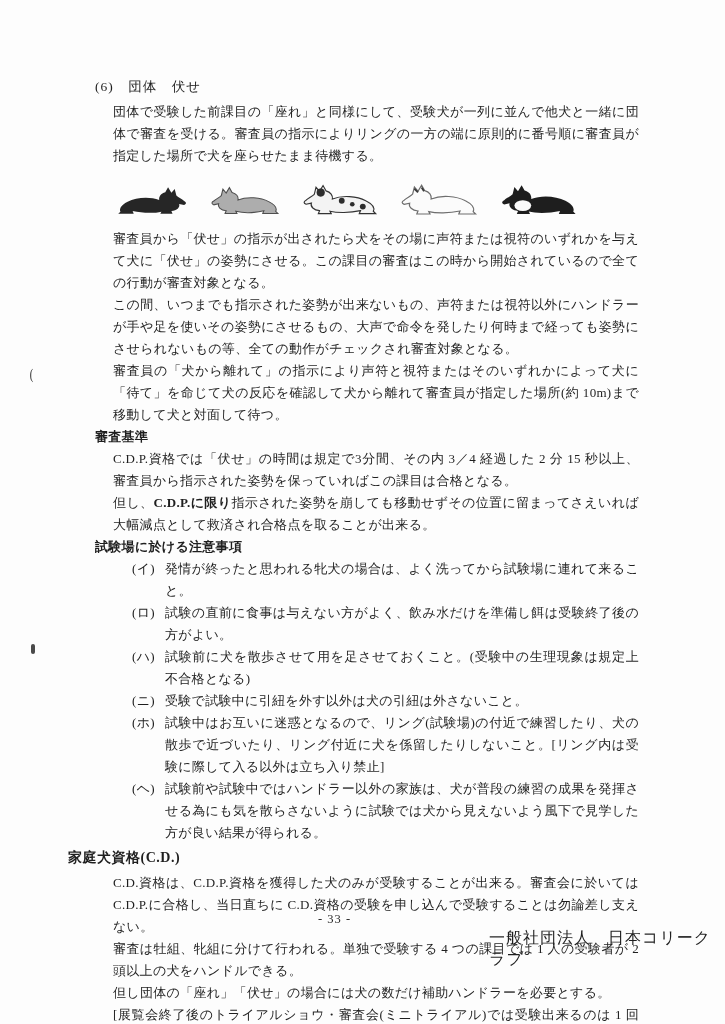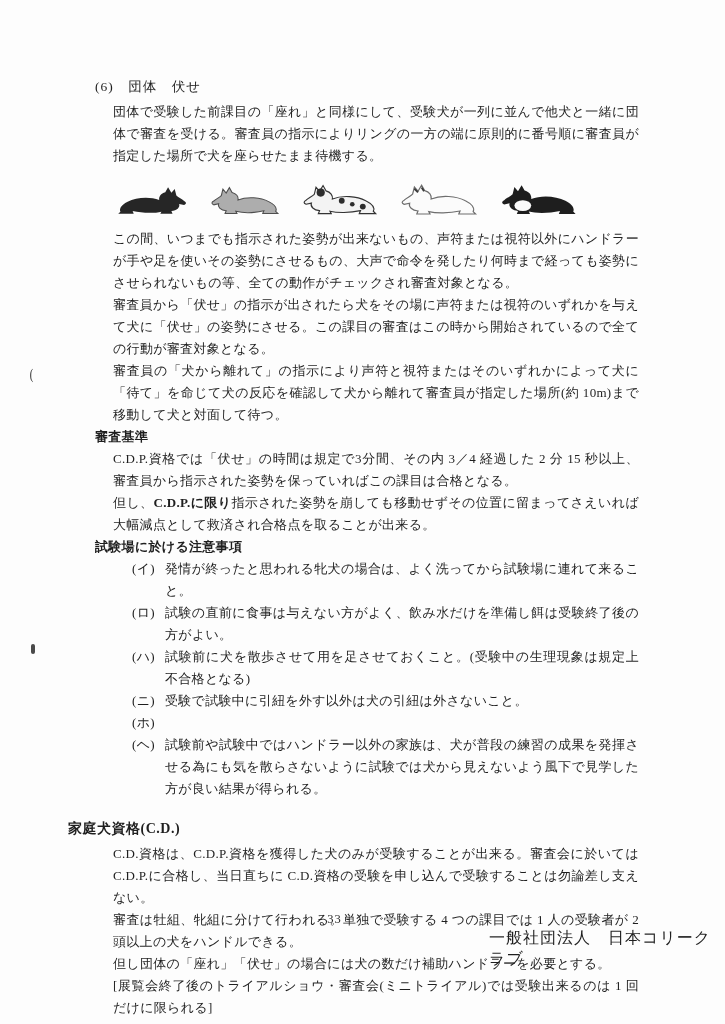--- a/index.html
+++ b/index.html
@@ -12,21 +12,21 @@
   .h6{font-weight:normal;font-size:13.5px;letter-spacing:1px;margin:0 0 3px 0;}
   .p{margin:0;text-align:justify;}
   .ind{padding-left:18px;}
   .sub{margin:0;font-weight:bold;}
   .b{font-weight:bold;margin-top:32px;}
   .dogs{display:flex;align-items:flex-end;gap:22px;padding-left:21px;margin:4px 0 3px 0;height:54px;}
   .dog{flex:0 0 auto;}
   .note{display:flex;padding-left:37px;}
   .note .mk{flex:0 0 33px;}
   .note .tx{flex:1;text-align:justify;}
-  .cdh{font-weight:bold;font-size:14px;margin:18px 0 3px -27px;letter-spacing:.5px;}
+  .cdh{font-weight:bold;font-size:14px;margin:3px 0 3px -27px;letter-spacing:.5px;}
   .pageno{position:absolute;left:318px;top:912px;font-size:12.5px;letter-spacing:1px;text-align:center;}
   .org{position:absolute;left:489px;top:928px;font-size:16px;letter-spacing:1px;}
   .artifact-paren{position:absolute;left:29px;top:366px;font-size:15px;color:#2b2b2b;transform:scaleX(.7);}
   .artifact-blob{position:absolute;left:31px;top:644px;width:4px;height:10px;background:#4a4a4a;border-radius:2px;}
 </style>
 </head>
 <body>
 
 <div class="page">
 
@@ -53,22 +53,22 @@
       <svg class="dog" width="78" height="52" viewBox="0 0 130 62">
         <path d="M7 33 C11 29 17 27 21 23 L24 11 L30 18 L36 8 L41 17 C49 19 53 25 52 31 C69 24 94 26 109 34 C119 39 125 46 122 52 L126 56 L98 56 L100 51 C82 55 60 55 48 52 L50 56 L28 56 L30 51 C20 50 14 44 16 38 L7 40 C2 38 3 35 7 33 Z" fill="#fbfbfb" stroke="#6e6e6e" stroke-width="2"></path>
         <path d="M24 14 L30 20 M36 12 L40 18" stroke="#3a3a3a" stroke-width="3"></path>
       </svg>
       <svg class="dog" width="78" height="52" viewBox="0 0 130 62">
         <path d="M7 33 C11 29 17 27 21 23 L24 11 L30 18 L36 8 L41 17 C49 19 53 25 52 31 C69 24 94 26 109 34 C119 39 125 46 122 52 L126 56 L98 56 L100 51 C82 55 60 55 48 52 L50 56 L28 56 L30 51 C20 50 14 44 16 38 L7 40 C2 38 3 35 7 33 Z" fill="#1e1e1e"></path>
         <ellipse cx="38" cy="42" rx="14" ry="9" fill="#fafafa"></ellipse>
       </svg>
     </div>
 
+    <p class="p ind">審査員から「伏せ」の指示が出されたら犬をその場に声符または視符のいずれかを与えて犬に「伏せ」の姿勢にさせる。この課目の審査はこの時から開始されているので全ての行動が審査対象となる。</p>
     <p class="p ind">この間、いつまでも指示された姿勢が出来ないもの、声符または視符以外にハンドラーが手や足を使いその姿勢にさせるもの、大声で命令を発したり何時まで経っても姿勢にさせられないもの等、全ての動作がチェックされ審査対象となる。</p>
-    <p class="p ind">審査員から「伏せ」の指示が出されたら犬をその場に声符または視符のいずれかを与えて犬に「伏せ」の姿勢にさせる。この課目の審査はこの時から開始されているので全ての行動が審査対象となる。</p>
     <p class="p ind">審査員の「犬から離れて」の指示により声符と視符またはそのいずれかによって犬に「待て」を命じて犬の反応を確認して犬から離れて審査員が指定した場所(約 10m)まで移動して犬と対面して待つ。</p>
 
     <div class="sub">審査基準</div>
     <p class="p ind">C.D.P.資格では「伏せ」の時間は規定で3分間、その内 3／4 経過した 2 分 15 秒以上、審査員から指示された姿勢を保っていればこの課目は合格となる。</p>
     <p class="p ind"><span>但し、</span><span class="b">C.D.P.に限り</span><span>指示された姿勢を崩しても移動せずその位置に留まってさえいれば大幅減点として救済され合格点を取ることが出来る。</span></p>
 
     <div class="sub">試験場に於ける注意事項</div>
 
     <div class="note">
       <span class="mk">(イ)</span>
@@ -81,20 +81,21 @@
     <div class="note">
       <span class="mk">(ハ)</span>
       <span class="tx">試験前に犬を散歩させて用を足させておくこと。(受験中の生理現象は規定上不合格となる)</span>
     </div>
     <div class="note">
       <span class="mk">(ニ)</span>
       <span class="tx">受験で試験中に引紐を外す以外は犬の引紐は外さないこと。</span>
     </div>
     <div class="note">
       <span class="mk">(ホ)</span>
+      <span class="tx">試験中はお互いに迷惑となるので、リング(試験場)の付近で練習したり、犬の散歩で近づいたり、リング付近に犬を係留したりしないこと。[リング内は受験に際して入る以外は立ち入り禁止]</span>
     </div>
     <div class="note">
       <span class="mk">(ヘ)</span>
       <span class="tx">試験前や試験中ではハンドラー以外の家族は、犬が普段の練習の成果を発揮させる為にも気を散らさないように試験では犬から見えないよう風下で見学した方が良い結果が得られる。</span>
     </div>
 
     <div class="cdh">家庭犬資格(C.D.)</div>
     <p class="p ind">C.D.資格は、C.D.P.資格を獲得した犬のみが受験することが出来る。審査会に於いては C.D.P.に合格し、当日直ちに C.D.資格の受験を申し込んで受験することは勿論差し支えない。</p>
     <p class="p ind">審査は牡組、牝組に分けて行われる。単独で受験する 4 つの課目では 1 人の受験者が 2 頭以上の犬をハンドルできる。</p>
     <p class="p ind">但し団体の「座れ」「伏せ」の場合には犬の数だけ補助ハンドラーを必要とする。</p>

